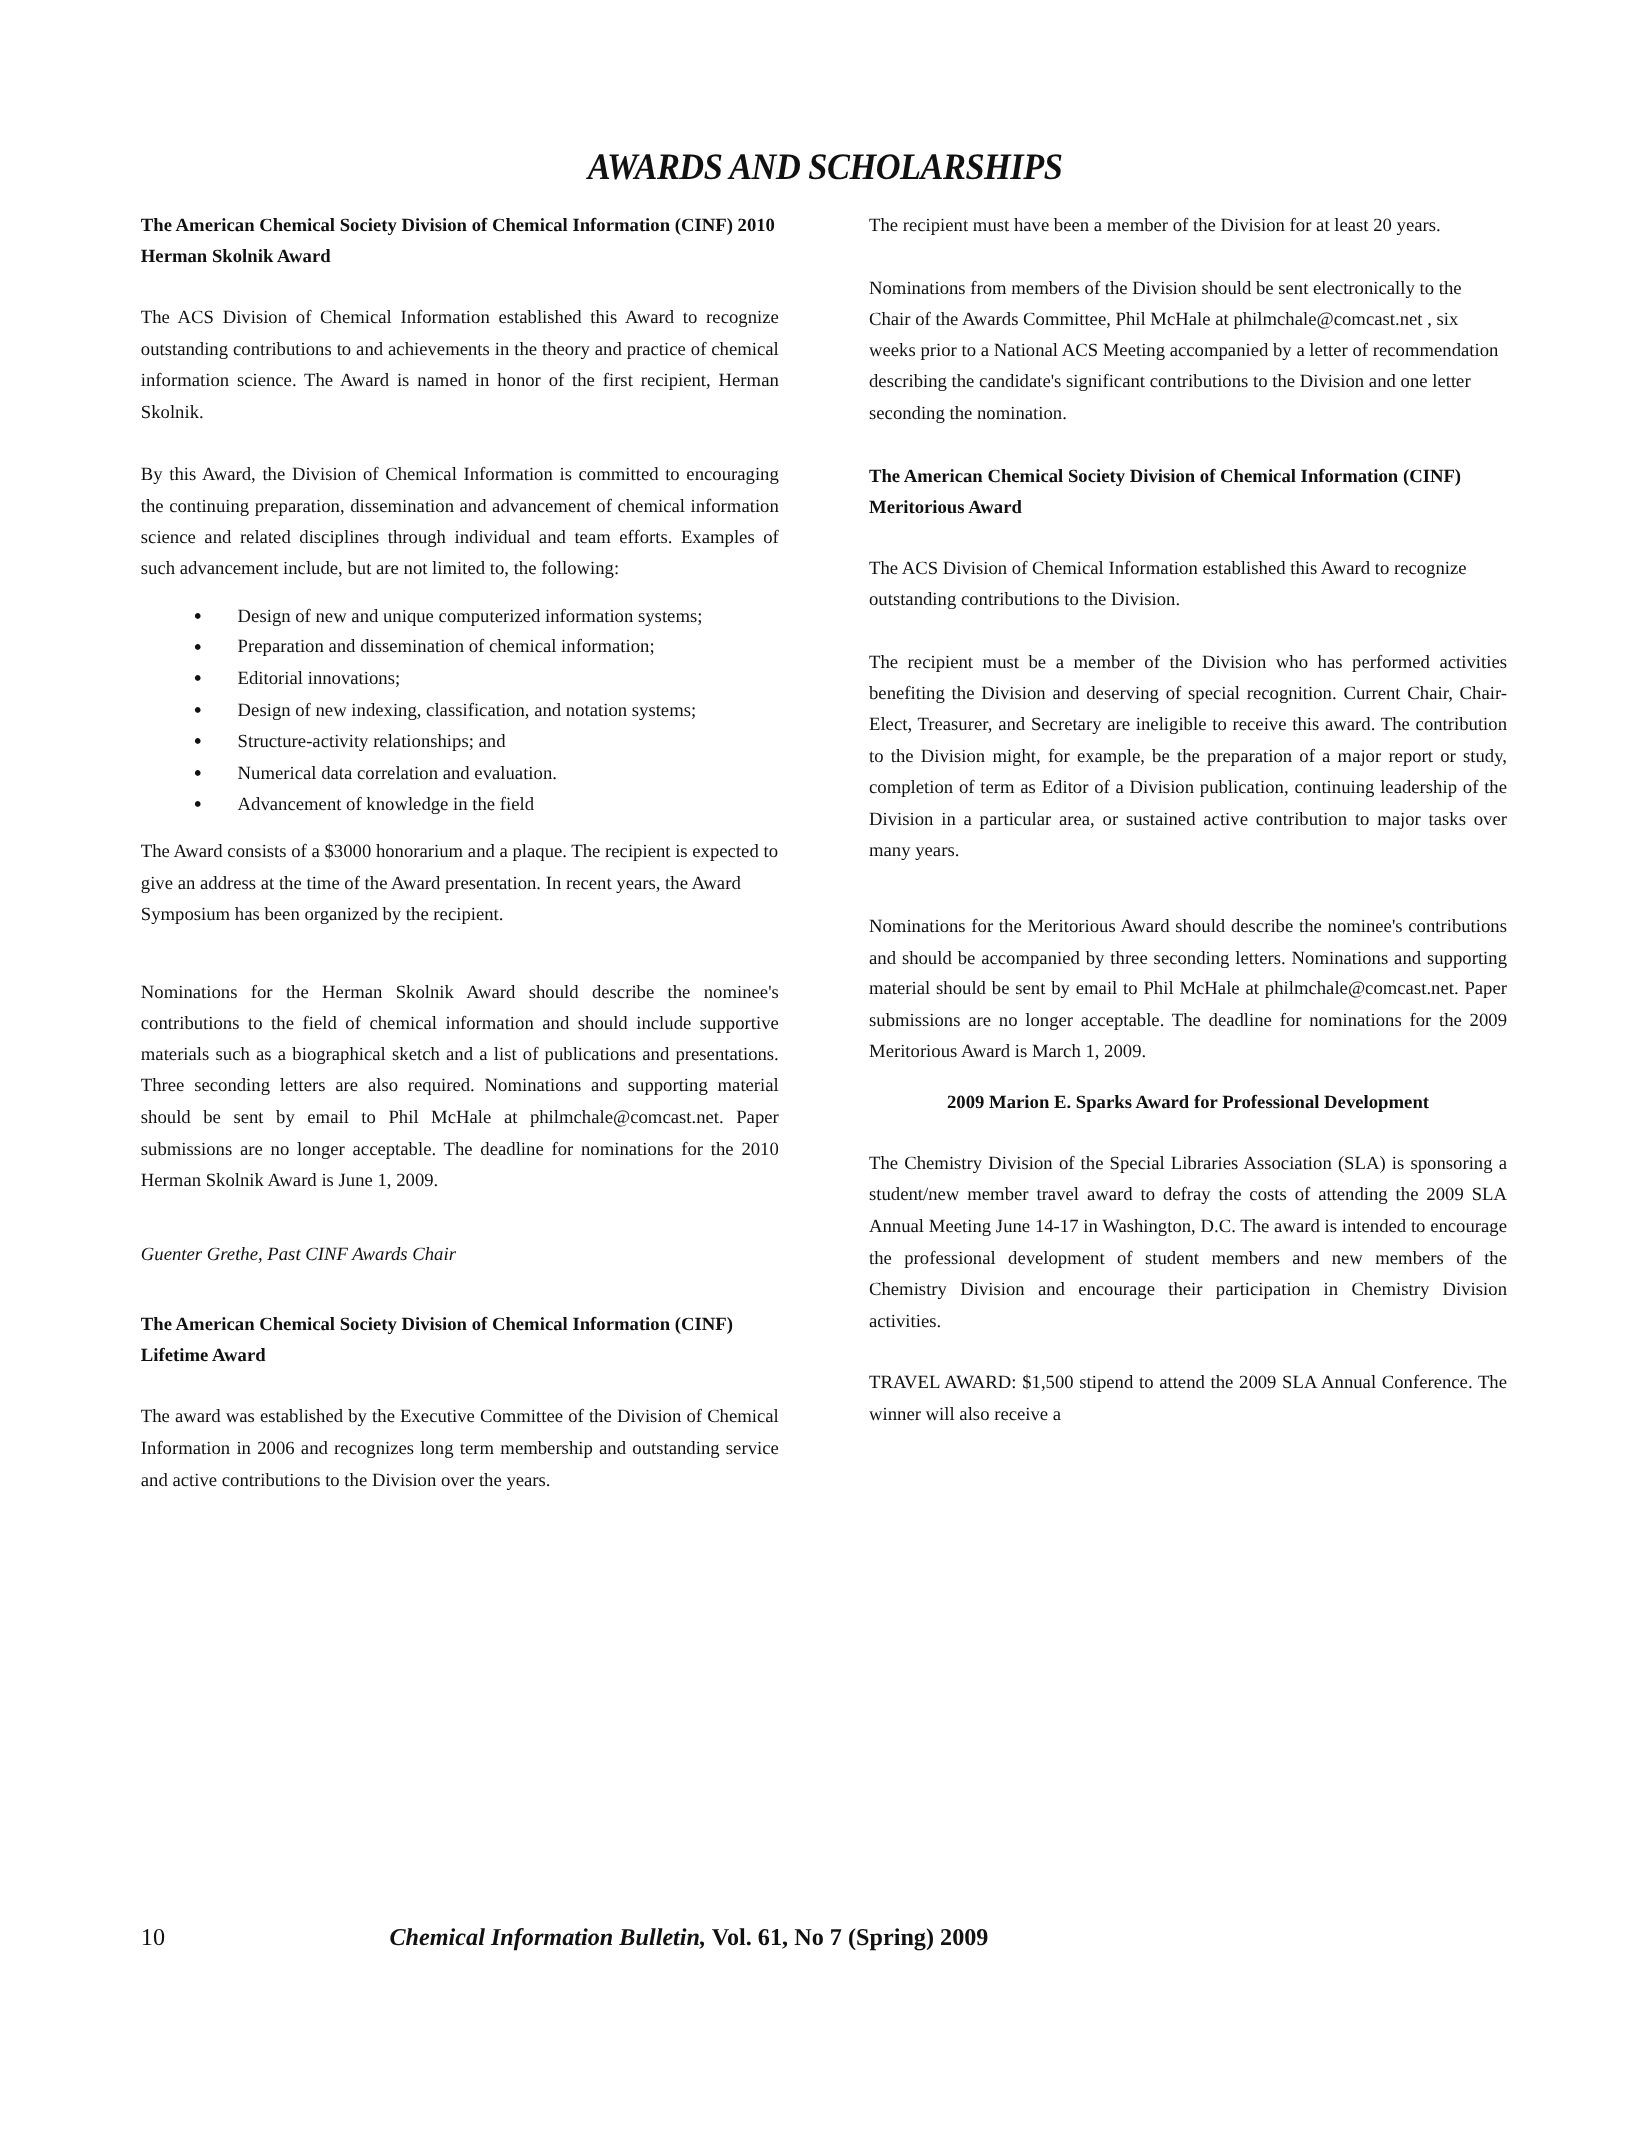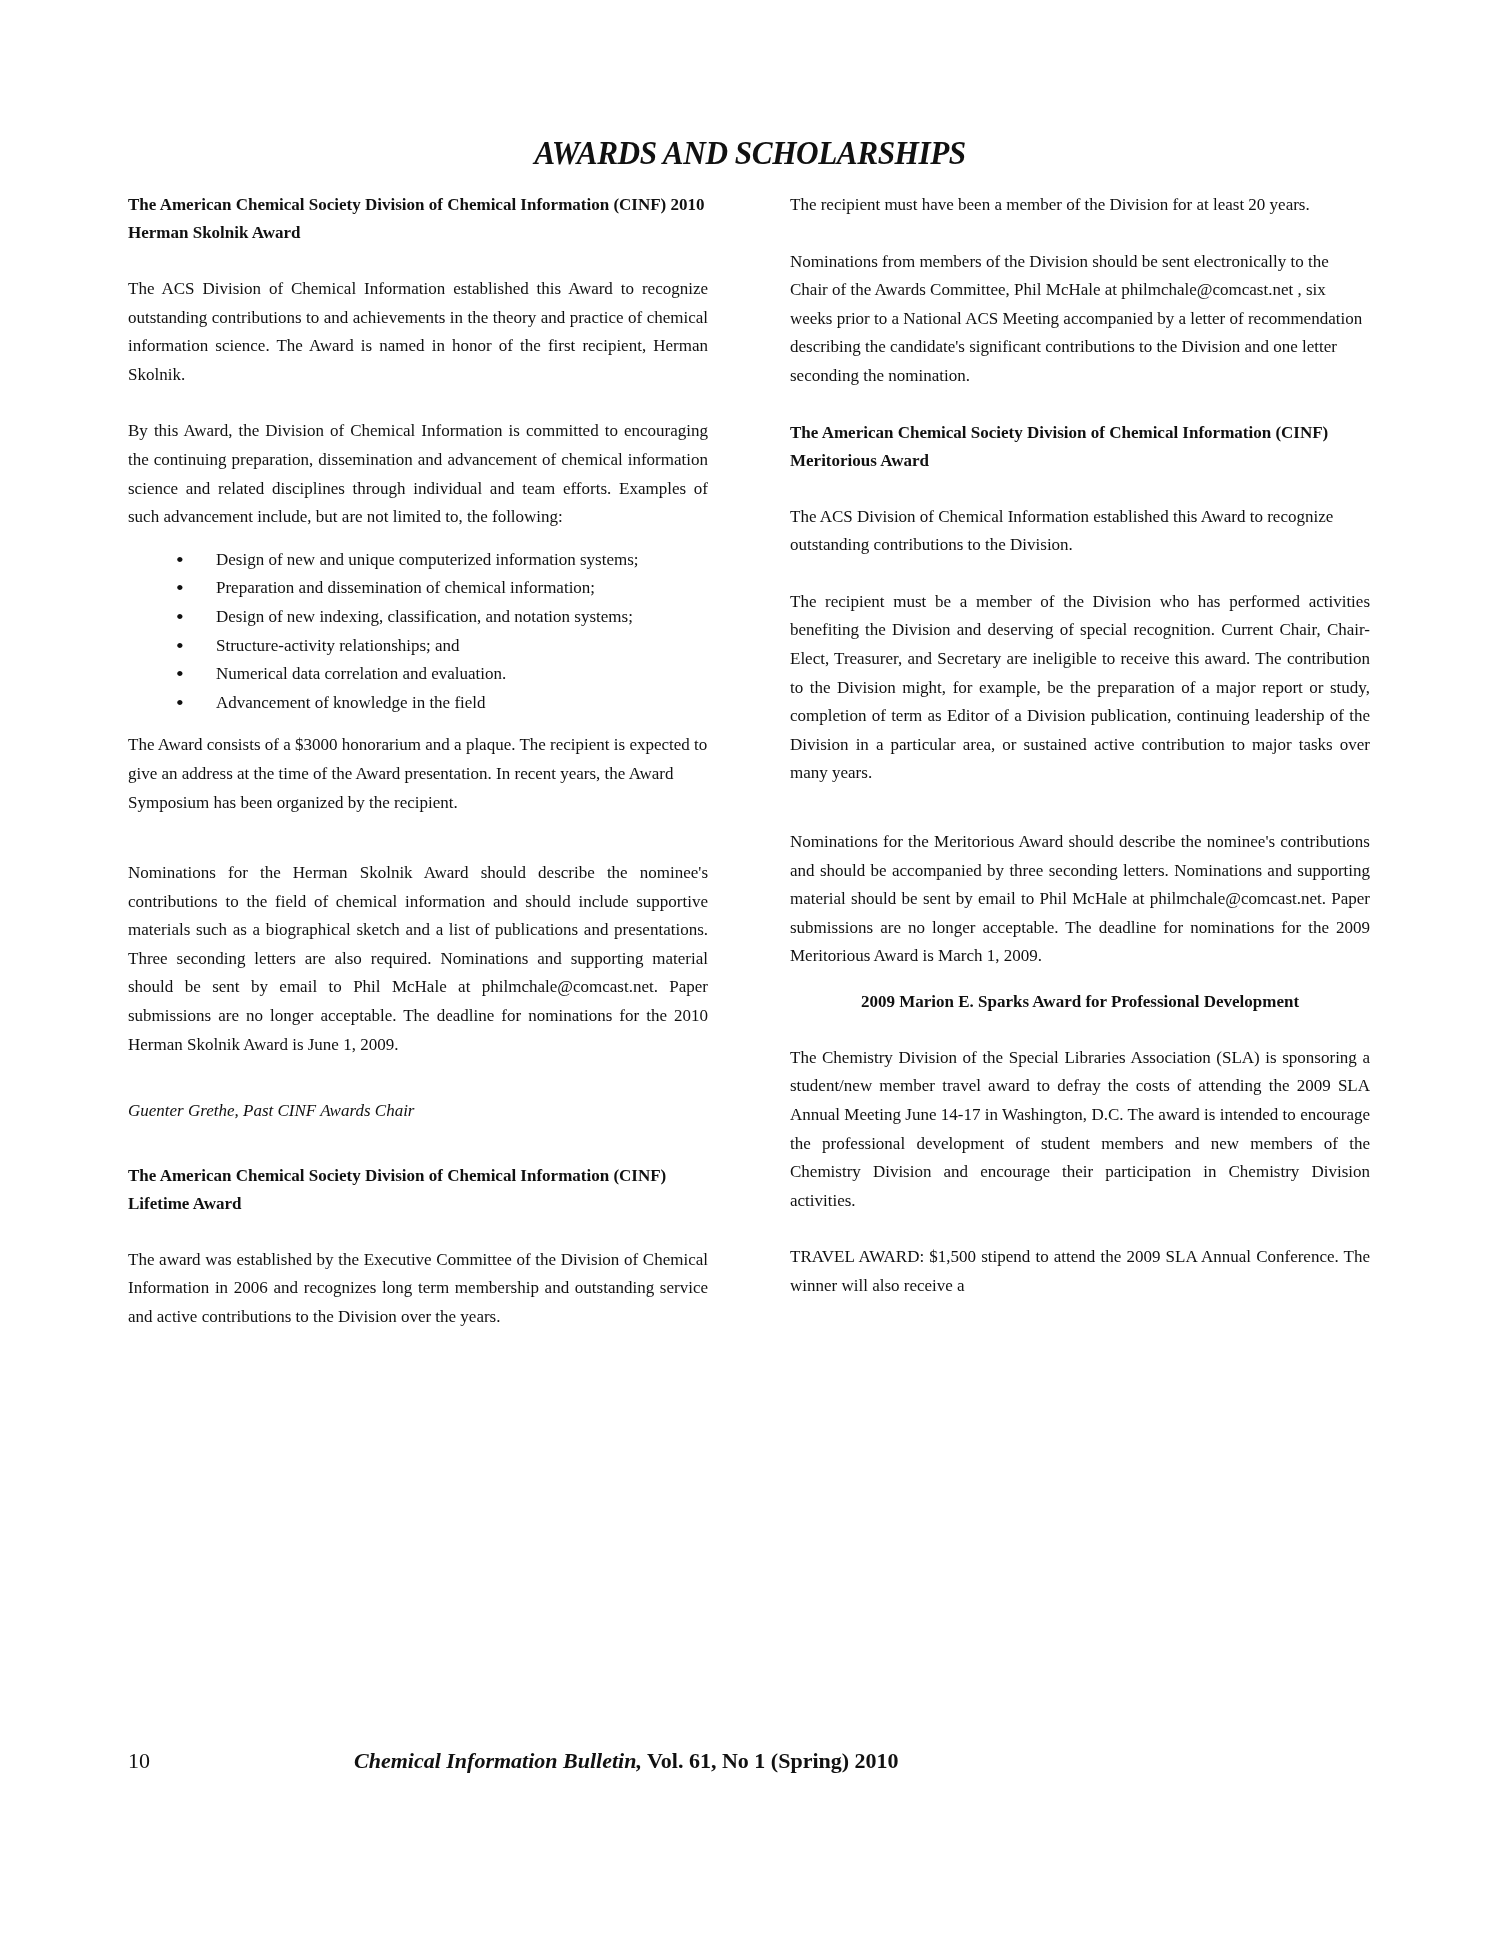--- a/index.html
+++ b/index.html
@@ -95,20 +95,21 @@
 <h1 class="page-title">AWARDS AND SCHOLARSHIPS</h1>
 
 <div class="col col-left">
   <section>
     <div class="heading">The American Chemical Society Division of Chemical Information (CINF) 2010 Herman Skolnik Award</div>
     <p>The ACS Division of Chemical Information established this Award to recognize outstanding contributions to and achievements in the theory and practice of chemical information science. The Award is named in honor of the first recipient, Herman Skolnik.</p>
     <p style="margin-bottom:14px">By this Award, the Division of Chemical Information is committed to encouraging the continuing preparation, dissemination and advancement of chemical information science and related disciplines through individual and team efforts. Examples of such advancement include, but are not limited to, the following:</p>
     <ul class="bullets">
       <li>Design of new and unique computerized information systems;</li>
       <li>Preparation and dissemination of chemical information;</li>
+      <li>Editorial innovations;</li>
       <li>Design of new indexing, classification, and notation systems;</li>
       <li>Structure-activity relationships; and</li>
       <li>Numerical data correlation and evaluation.</li>
       <li>Advancement of knowledge in the field</li>
     </ul>
     <p class="left" style="margin-bottom:42px">The Award consists of a $3000 honorarium and a plaque. The recipient is expected to give an address at the time of the Award presentation. In recent years, the Award Symposium has been organized by the recipient.</p>
     <p style="margin-bottom:38px">Nominations for the Herman Skolnik Award should describe the nominee's contributions to the field of chemical information and should include supportive materials such as a biographical sketch and a list of publications and presentations. Three seconding letters are also required. Nominations and supporting material should be sent by email to Phil McHale at philmchale@comcast.net.  Paper submissions are no longer acceptable. The deadline for nominations for the 2010 Herman Skolnik Award is June 1, 2009.</p>
     <p class="left italic" style="margin-bottom:36px">Guenter Grethe, Past CINF Awards Chair</p>
   </section>
   <section>
@@ -130,14 +131,14 @@
   </section>
   <section>
     <div class="heading center" style="padding:0 40px">2009 Marion E. Sparks Award for Professional Development</div>
     <p>The Chemistry Division of the Special Libraries Association (SLA) is sponsoring a student/new member travel award to defray the costs of attending the 2009 SLA Annual Meeting June 14-17 in Washington, D.C. The award is intended to encourage the professional development of student members and new members of the Chemistry Division and encourage their participation in Chemistry Division activities.</p>
     <p>TRAVEL AWARD: $1,500 stipend to attend the 2009 SLA Annual Conference.  The winner will also receive a</p>
   </section>
 </div>
 
 <div class="footer">
   <span class="page-num">10</span>
-  <span class="journal"><span class="j-name">Chemical Information Bulletin,</span><span> Vol. 61, No 1 (Spring) 2010</span></span>
+  <span class="journal"><span class="j-name">Chemical Information Bulletin,</span><span> Vol. 61, No 7 (Spring) 2009</span></span>
 </div>
 
 </body></html>

